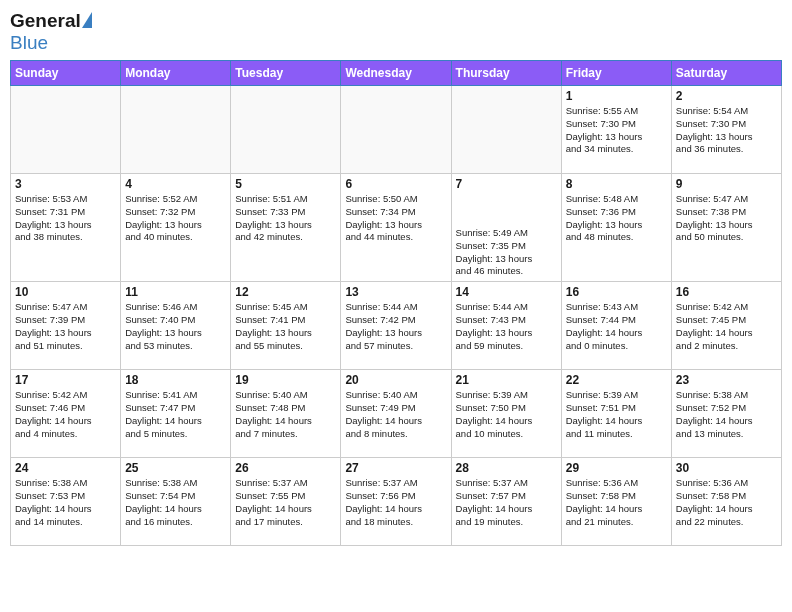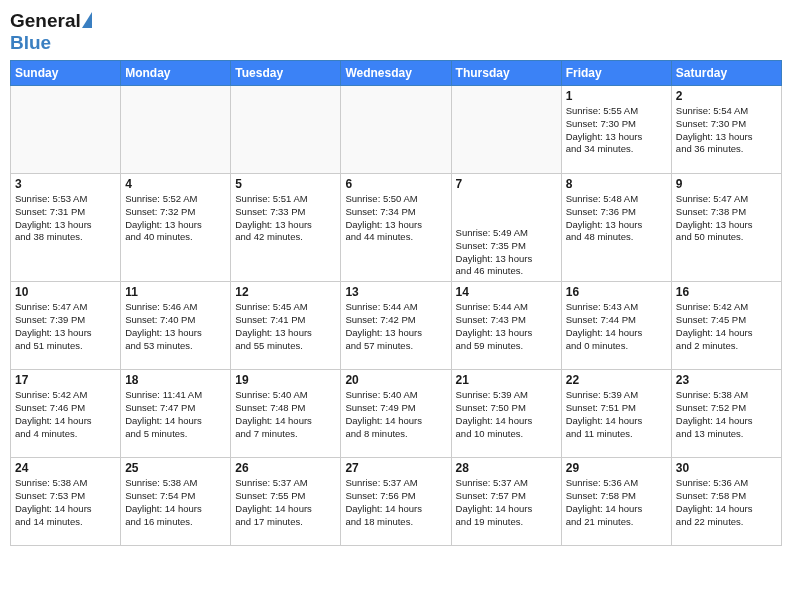--- a/index.html
+++ b/index.html
@@ -28,21 +28,21 @@
       font-size: 14px;
       color: #333;
       margin-top: 2px;
     }
     table {
       width: 100%;
       border-collapse: collapse;
       table-layout: fixed;
     }
     th {
-      background: #3b82f6;
+      background: #8b5cf6;
       color: #fff;
       font-size: 12px;
       font-weight: bold;
       padding: 5px 4px;
       text-align: left;
       border: 1px solid #3a7fc1;
     }
     td {
       border: 1px solid #ccc;
       vertical-align: top;
@@ -72,21 +72,21 @@
       display: flex;
       align-items: center;
     }
     .logo-text-general {
       font-size: 19px;
       font-weight: bold;
       color: #1a1a1a;
     }
     .logo-text-blue {
       font-size: 19px;
-      font-weight: bold;
+      font-weight: normal;
       color: #3a7fc1;
       margin-top: 48px;
     }
     .logo-triangle {
       display: inline-block;
       margin-left: 1px;
       width: 0;
       height: 0;
       border-style: solid;
       border-width: 0 0 16px 10px;
@@ -253,21 +253,21 @@
       <tr>
         <td>
           <span class="day-num">17</span>
           <div class="day-info" style="white-space: pre-line;">Sunrise: 5:42 AM
 Sunset: 7:46 PM
 Daylight: 14 hours
 and 4 minutes.</div>
         </td>
         <td>
           <span class="day-num">18</span>
-          <div class="day-info" style="white-space: pre-line;">Sunrise: 11:41 AM
+          <div class="day-info" style="white-space: pre-line;">Sunrise: 5:41 AM
 Sunset: 7:47 PM
 Daylight: 14 hours
 and 5 minutes.</div>
         </td>
         <td>
           <span class="day-num">19</span>
           <div class="day-info" style="white-space: pre-line;">Sunrise: 5:40 AM
 Sunset: 7:48 PM
 Daylight: 14 hours
 and 7 minutes.</div>

